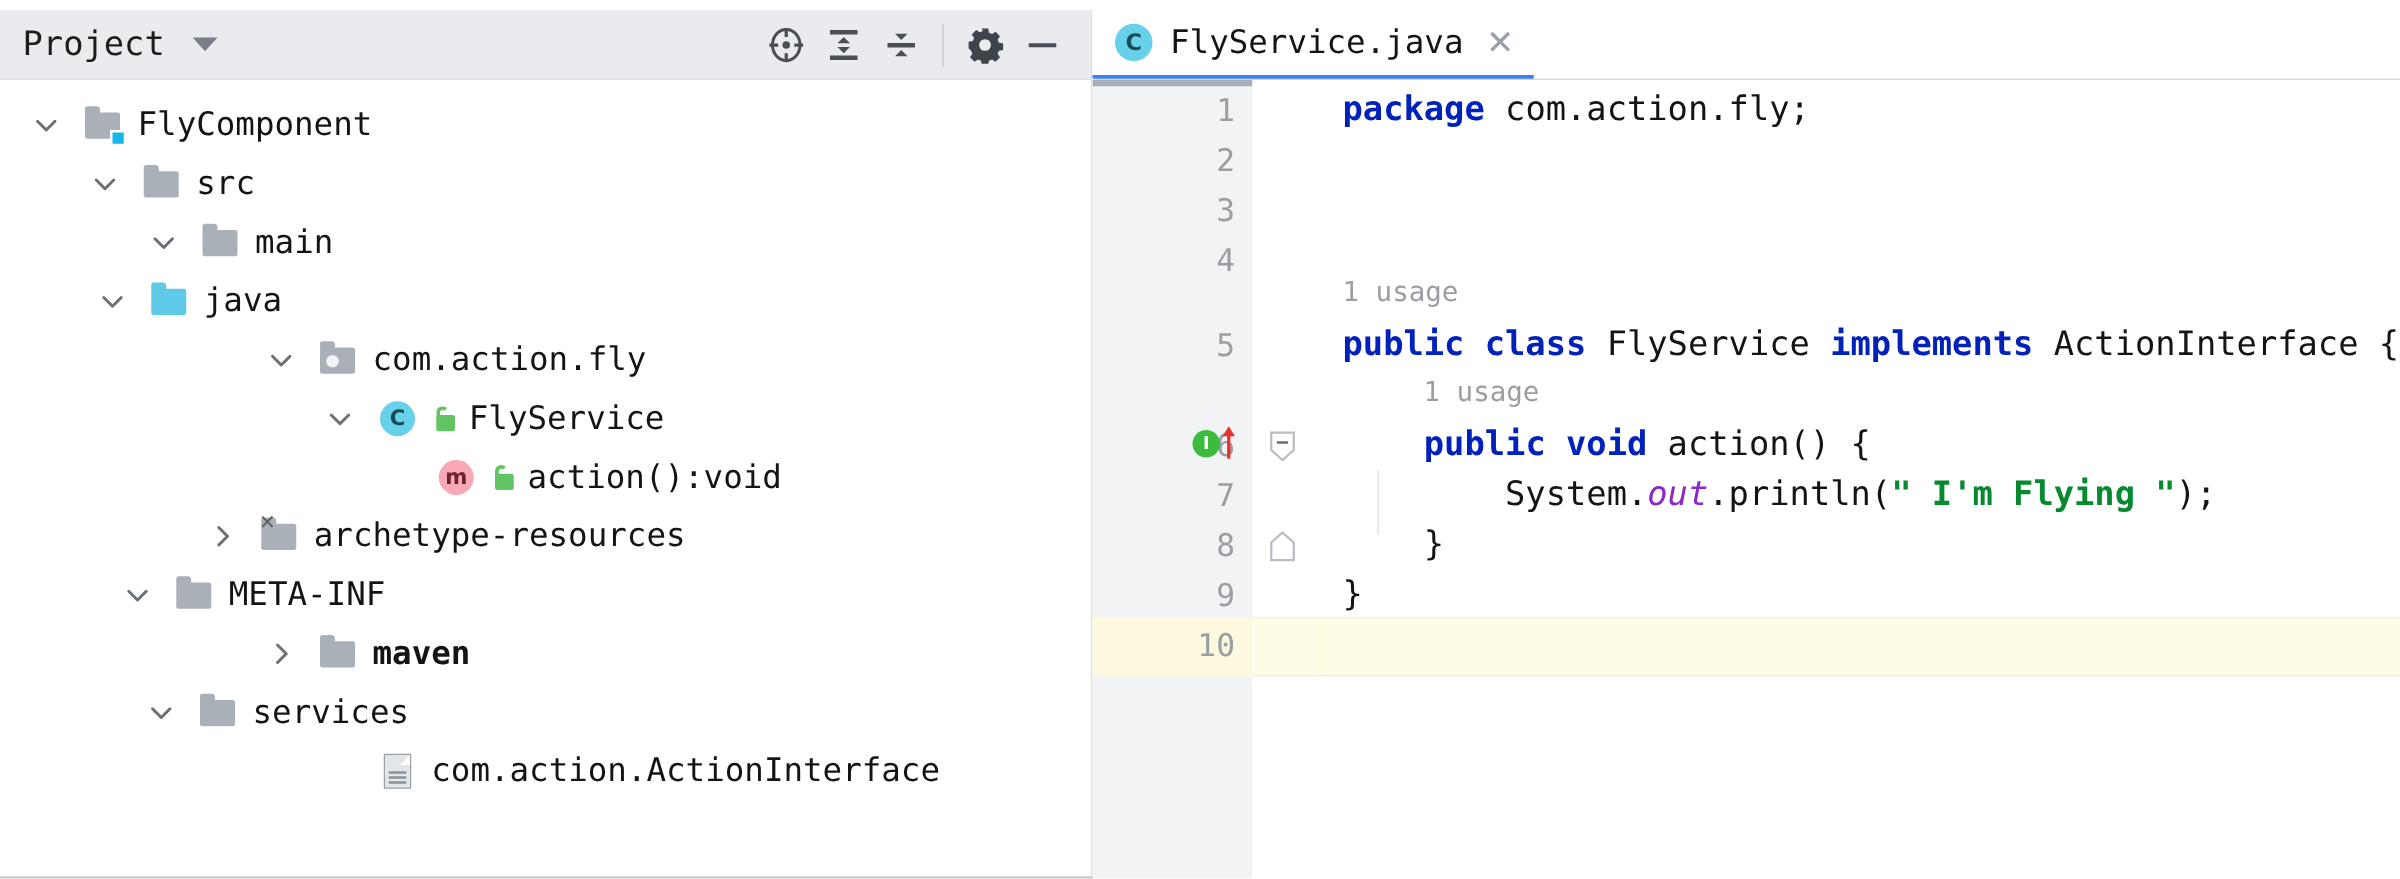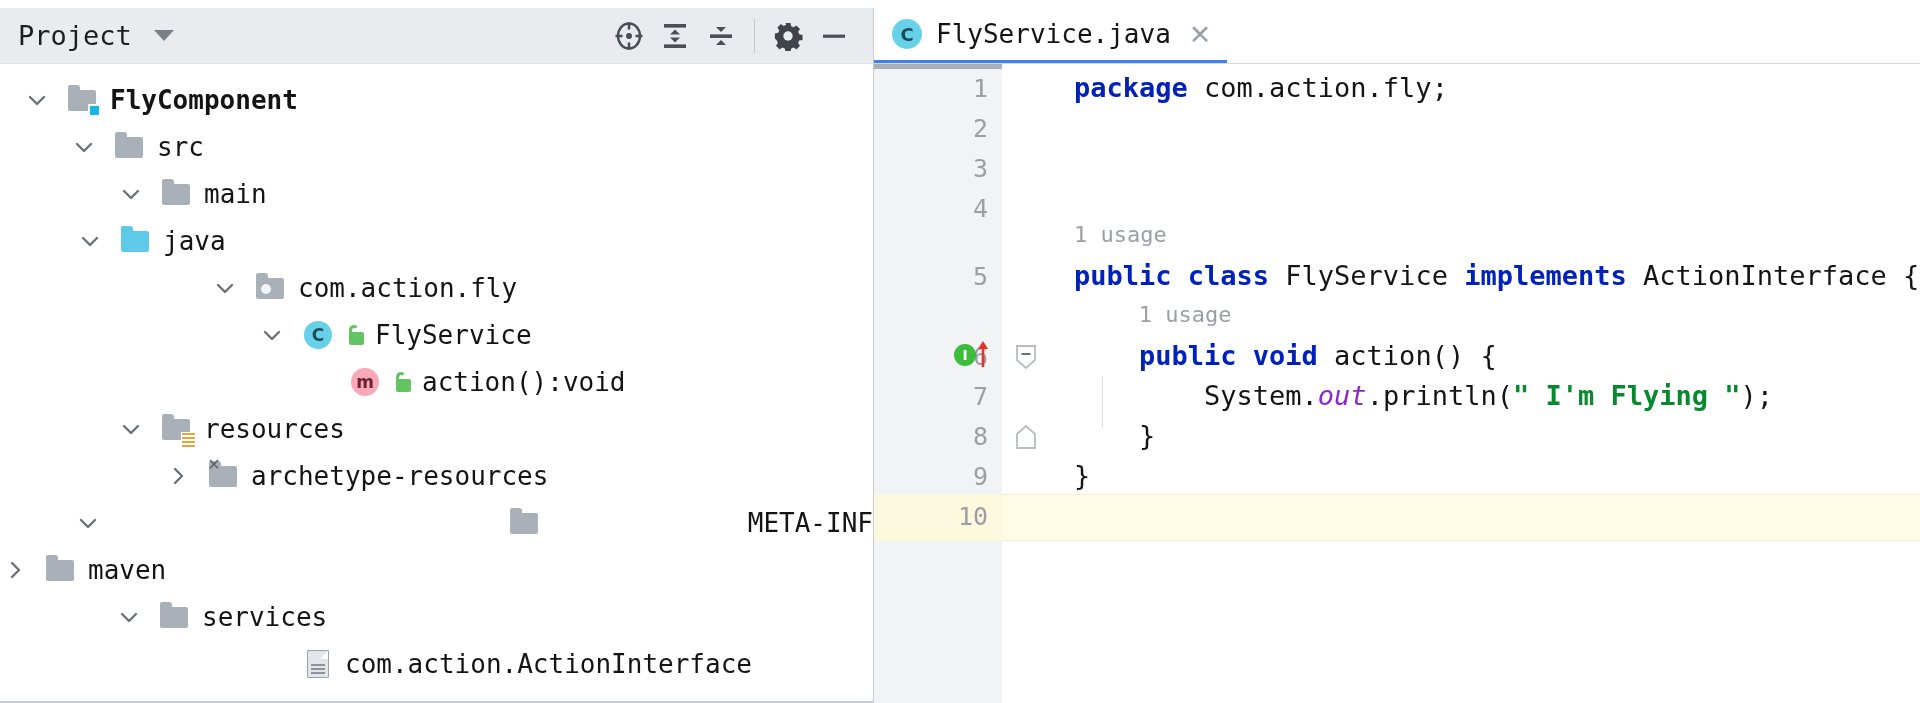--- a/index.html
+++ b/index.html
@@ -77,21 +77,21 @@
     width: 34px; height: 34px; flex: none;
     position: relative;
     margin-right: 10px;
     display: flex; align-items: center; justify-content: center;
   }
   .label {
     font-family: "DejaVu Sans Mono", monospace;
     font-size: 26px; color: #141414;
     line-height: 1;
   }
-  .label.bold { font-weight: bold; }
+  .label.bold { font-weight: normal; }
 
   
   .folder {
     position: absolute; left: 2px; top: 7px;
     width: 28px; height: 21px;
     background: #a9b0b8; border-radius: 2px;
   }
   .folder::before {
     content: ""; position: absolute;
     left: 0; top: -5px; width: 12px; height: 6px;
@@ -417,64 +417,46 @@
             <span style="width: 14px; flex: 0 0 auto;"></span>
             <span class="ico">
               <span class="circ m">m</span>
             </span>
             <span class="lock">
               <span class="shackle"></span>
               <span class="body"></span>
             </span>
             <span class="label">action():void</span>
           </div>
-          <div class="row" style="padding-left: 116px;">
-            <span class="arrow">
-              <svg width="22" height="22" viewBox="0 0 22 22">
-                <path fill="none" stroke="#6c7178" stroke-width="2.4" stroke-linecap="round" stroke-linejoin="round" d="M4 8 L11 15 L18 8"></path>
-              </svg>
-            </span>
-            <span style="width: 14px; flex: 0 0 auto;"></span>
-            <span class="ico">
-              <span class="folder"></span>
-              <span class="badge-lines">
-                <i></i>
-                <i></i>
-                <i></i>
-                <i></i>
-              </span>
-            </span>
-            <span class="label">resources</span>
-          </div>
           <div class="row" style="padding-left: 163px;">
             <span class="arrow">
               <svg width="22" height="22" viewBox="0 0 22 22">
                 <path fill="none" stroke="#6c7178" stroke-width="2.4" stroke-linecap="round" stroke-linejoin="round" d="M8 4 L15 11 L8 18"></path>
               </svg>
             </span>
             <span style="width: 14px; flex: 0 0 auto;"></span>
             <span class="ico">
               <span class="folder"></span>
               <span class="badge-x">✕</span>
             </span>
             <span class="label">archetype-resources</span>
           </div>
-          <div class="row" style="padding-left: 73px; justify-content: space-between;">
+          <div class="row" style="padding-left: 95px;">
             <span class="arrow">
               <svg width="22" height="22" viewBox="0 0 22 22">
                 <path fill="none" stroke="#6c7178" stroke-width="2.4" stroke-linecap="round" stroke-linejoin="round" d="M4 8 L11 15 L18 8"></path>
               </svg>
             </span>
             <span style="width: 14px; flex: 0 0 auto;"></span>
             <span class="ico">
               <span class="folder"></span>
             </span>
             <span class="label">META-INF</span>
           </div>
-          <div class="row" style="">
+          <div class="row" style="padding-left: 210px; font-weight: bold;">
             <span class="arrow">
               <svg width="22" height="22" viewBox="0 0 22 22">
                 <path fill="none" stroke="#6c7178" stroke-width="2.4" stroke-linecap="round" stroke-linejoin="round" d="M8 4 L15 11 L8 18"></path>
               </svg>
             </span>
             <span style="width: 14px; flex: 0 0 auto;"></span>
             <span class="ico">
               <span class="folder"></span>
             </span>
             <span class="label">maven</span>

